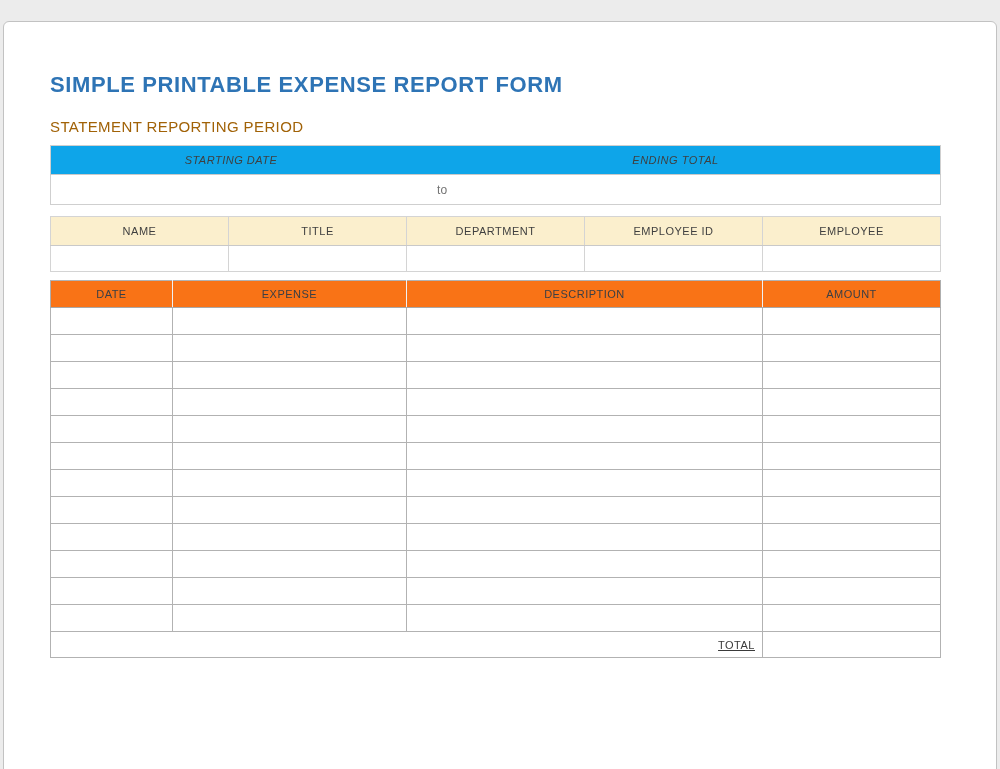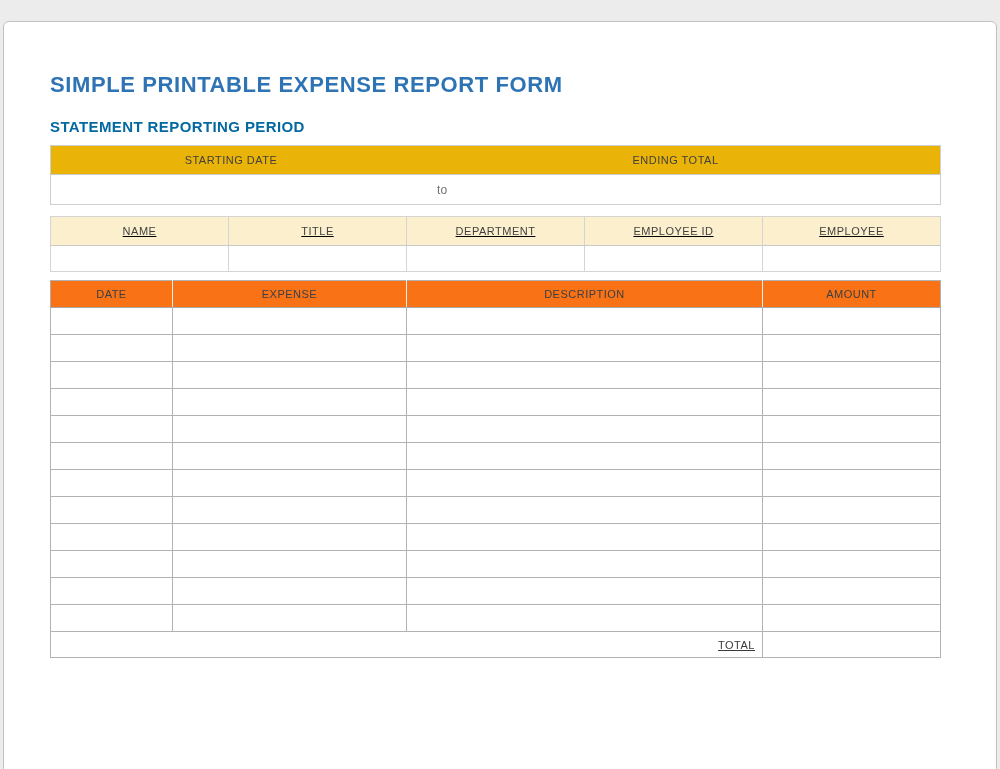--- a/index.html
+++ b/index.html
@@ -24,22 +24,22 @@
   .doc-title {
     margin-top: 50px;
     font-size: 22px;
     font-weight: 700;
     letter-spacing: 0.6px;
     color: #2E74B5;
     line-height: 26px;
   }
   .section-heading {
     font-size: 15px;
-    font-weight: 700;
-    color: #0369a1;
+    font-weight: 400;
+    color: #a16207;
     letter-spacing: 0.4px;
     line-height: 18px;
   }
   .heading-period { margin-top: 20px; }
   .heading-expenses { margin-top: 18px; }
 
   table {
     border-collapse: collapse;
     table-layout: fixed;
     width: 891px;
@@ -51,29 +51,30 @@
     letter-spacing: 0.5px;
     text-align: center;
     vertical-align: middle;
     overflow: hidden;
     white-space: nowrap;
   }
 
   
   .date-table { margin-top: 9px; border: 1px solid #cfcfcf; }
   .date-table .hdr td {
-    background: #eab308;
+    background: #0ea5e9;
     height: 29px;
     border-bottom: 1px solid #c9c9c9;
+    font-style: italic;
   }
   .date-table .body td { height: 30px; background: #ffffff; }
   .date-table .to-cell { font-size: 12px; color: #737373; letter-spacing: 0.2px; }
 
   
-  .emp-table { margin-top: 11px; border: 1px solid #cfcfcf; text-decoration: underline; }
+  .emp-table { margin-top: 11px; border: 1px solid #cfcfcf; }
   .emp-table td { border: 1px solid #d4d4d4; }
   .emp-table .hdr td {
     background: #FBEFCD;
     height: 29px;
     border-bottom: 1px solid #c9c9c9;
   }
   .emp-table .body td { height: 26px; background: #ffffff; }
 
   
   .exp-table { margin-top: 8px; border: 1px solid #aeaeae; }

